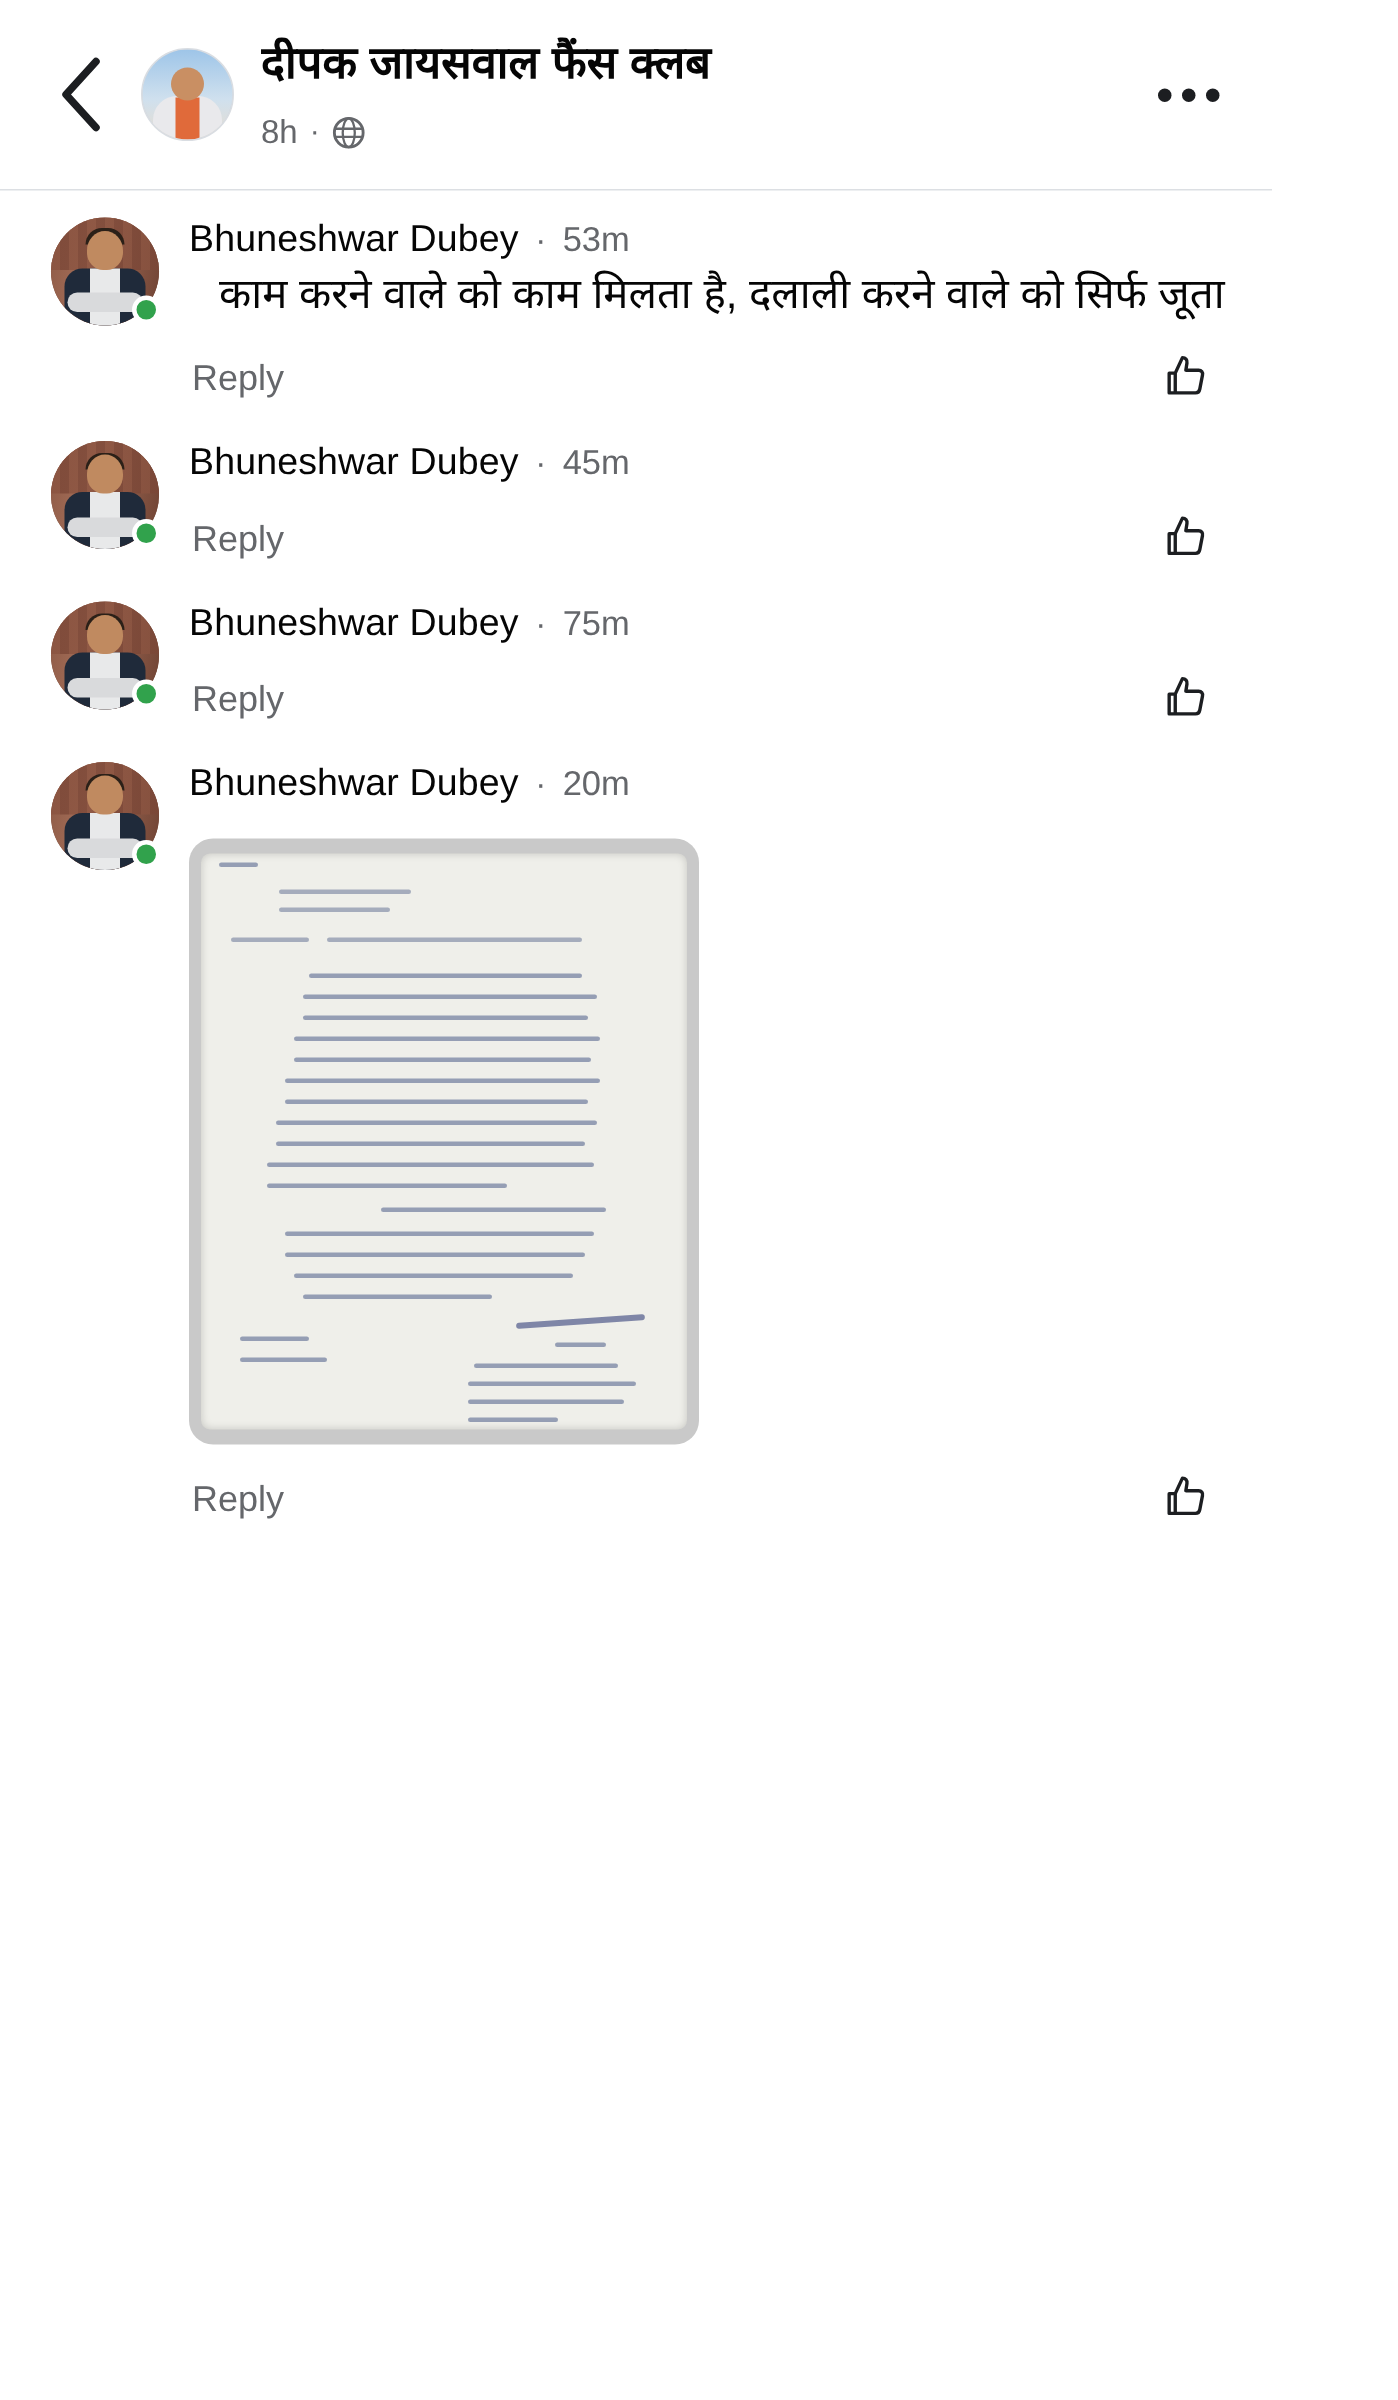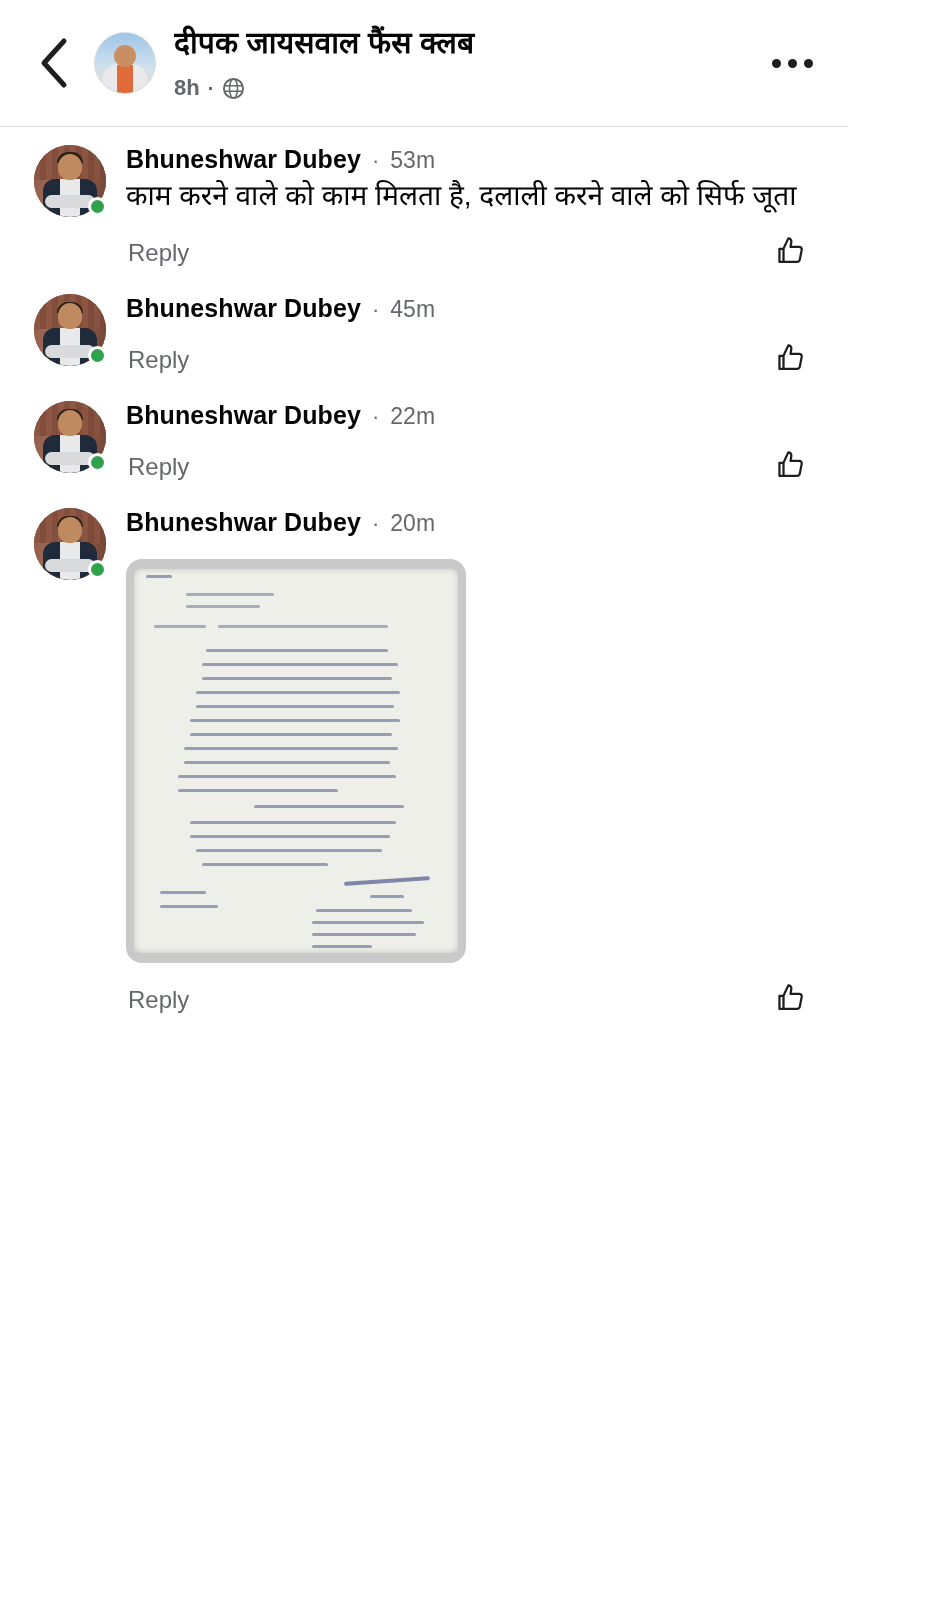--- a/index.html
+++ b/index.html
@@ -75,21 +75,20 @@
     overflow: hidden;
     text-overflow: ellipsis;
   }
   .header-sub {
     margin-top: 14px;
     display: flex;
     align-items: center;
     gap: 8px;
     font-size: 22px;
     color: #65676b;
-    font-weight: bold;
   }
   .header-sub .dot { font-size: 20px; line-height: 1; }
   .globe {
     display: inline-block;
     width: 23px; height: 23px;
     flex: 0 0 auto;
   }
   .more-btn {
     width: 60px; height: 46px;
     display: flex; align-items: center; justify-content: center;
@@ -165,32 +164,33 @@
   }
   .c-body { flex: 1 1 auto; min-width: 0; }
   .c-head {
     display: flex;
     align-items: baseline;
     gap: 11px;
     margin-bottom: 2px;
   }
   .c-name {
     font-size: 25px;
-    font-weight: bold;
+    font-weight: normal;
     color: #050505;
     letter-spacing: .1px;
   }
   .c-sep { font-size: 22px; color: #65676b; }
   .c-time { font-size: 23px; color: #65676b; }
   .c-text {
     font-size: 28px;
     line-height: 1.44;
     color: #050505;
     word-wrap: break-word;
     white-space: pre-wrap;
+    margin-left: 20px;
   }
   .c-actions {
     display: flex;
     align-items: center;
     justify-content: space-between;
     margin-top: 14px;
     padding-right: 8px;
   }
   .reply-btn {
     font-size: 24px;
@@ -361,21 +361,21 @@
           <div class="arms"></div>
             <div class="hair"></div>
             <div class="head"></div>
         </div>
         <span class="online-dot"></span>
       </div>
       <div class="c-body">
         <div class="c-head">
           <span class="c-name">Bhuneshwar Dubey</span>
           <span class="c-sep">·</span>
-          <span class="c-time">22m</span>
+          <span class="c-time">75m</span>
         </div>
         <div class="c-actions">
           <span class="reply-btn">Reply</span>
           <span class="like-btn">
             <span>
               <svg width="36" height="36" viewBox="0 0 24 24" aria-hidden="true">
                 <path d="M7 10.5 L10.2 3.6 C11.6 3.6 12.4 4.6 12.2 6 L11.7 9.2 H17.4 C18.6 9.2 19.4 10.2 19.1 11.4 L17.9 17.6 C17.7 18.7 17 19.3 16 19.3 H7 Z M7 10.5 H4.3 V19.3 H7 Z" fill="none" stroke="#1c1e21" stroke-width="1.5" stroke-linejoin="round" stroke-linecap="round"></path>
               </svg>
             </span>
           </span>

